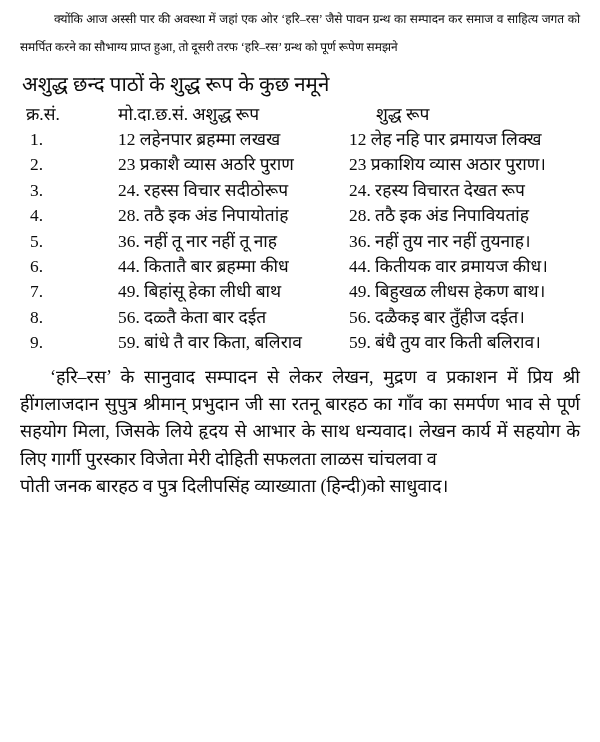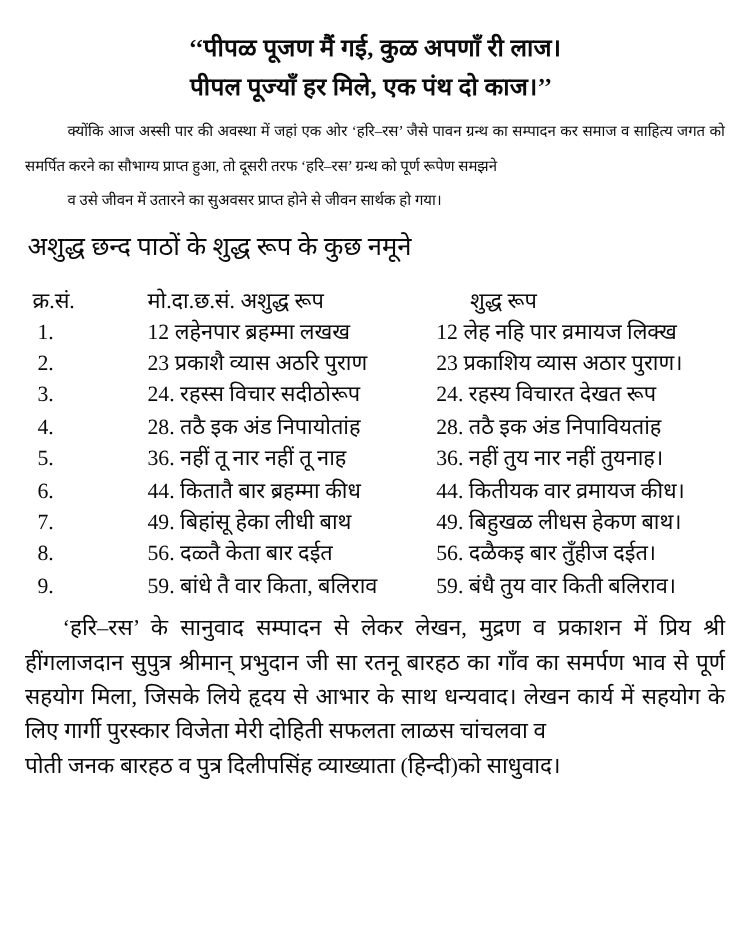--- a/index.html
+++ b/index.html
@@ -63,21 +63,21 @@
     line-height: 28px;
     margin: 9px 0 2px 8px;
     white-space: nowrap;
   }
 
   
   .samples-table {
     width: 100%;
     border-collapse: collapse;
     font-size: 17.4px;
-    margin-top: 15px;
+    margin-top: 3px;
   }
   .samples-table th,
   .samples-table td {
     padding: 0;
     font-weight: normal;
     text-align: left;
     vertical-align: baseline;
     line-height: 25.4px;
     white-space: nowrap;
   }
@@ -115,26 +115,22 @@
     text-align: center;
     margin-top: 5px;
     white-space: nowrap;
   }
 </style>
 </head>
 <body>
 
 <div class="page">
 
-  <div class="verse">
-    <span class="verse-line">‘‘पीपळ पूजण मैं गई, कुळ अपणाँ री लाज।</span>
-    <span class="verse-line second">पीपल पूज्याँ हर मिले, एक पंथ दो काज।’’</span>
-  </div>
 
-  <p class="para first"><span>क्योंकि आज अस्सी पार की अवस्था में जहां एक ओर ‘हरि–रस’ जैसे</span> <span>पावन ग्रन्थ का सम्पादन कर समाज व साहित्य जगत को समर्पित करने का</span> <span>सौभाग्य प्राप्त हुआ, तो दूसरी तरफ ‘हरि–रस’ ग्रन्थ को पूर्ण रूपेण समझने</span> <span class="lastline">व उसे जीवन में उतारने का सुअवसर प्राप्त होने से जीवन सार्थक हो गया।</span></p>
+  <p class="para first"><span>क्योंकि आज अस्सी पार की अवस्था में जहां एक ओर ‘हरि–रस’ जैसे</span> <span>पावन ग्रन्थ का सम्पादन कर समाज व साहित्य जगत को समर्पित करने का</span> <span>सौभाग्य प्राप्त हुआ, तो दूसरी तरफ ‘हरि–रस’ ग्रन्थ को पूर्ण रूपेण समझने</span> </p>
 
   <h2 class="section-heading">अशुद्ध छन्द पाठों के शुद्ध रूप के कुछ नमूने</h2>
 
   <table class="samples-table">
     <thead>
       <tr>
         <th class="col-sn th-sn">क्र.सं.</th>
         <th class="col-wrong th-wrong">मो.दा.छ.सं. अशुद्ध रूप</th>
         <th class="col-right th-right">शुद्ध रूप</th>
       </tr>

